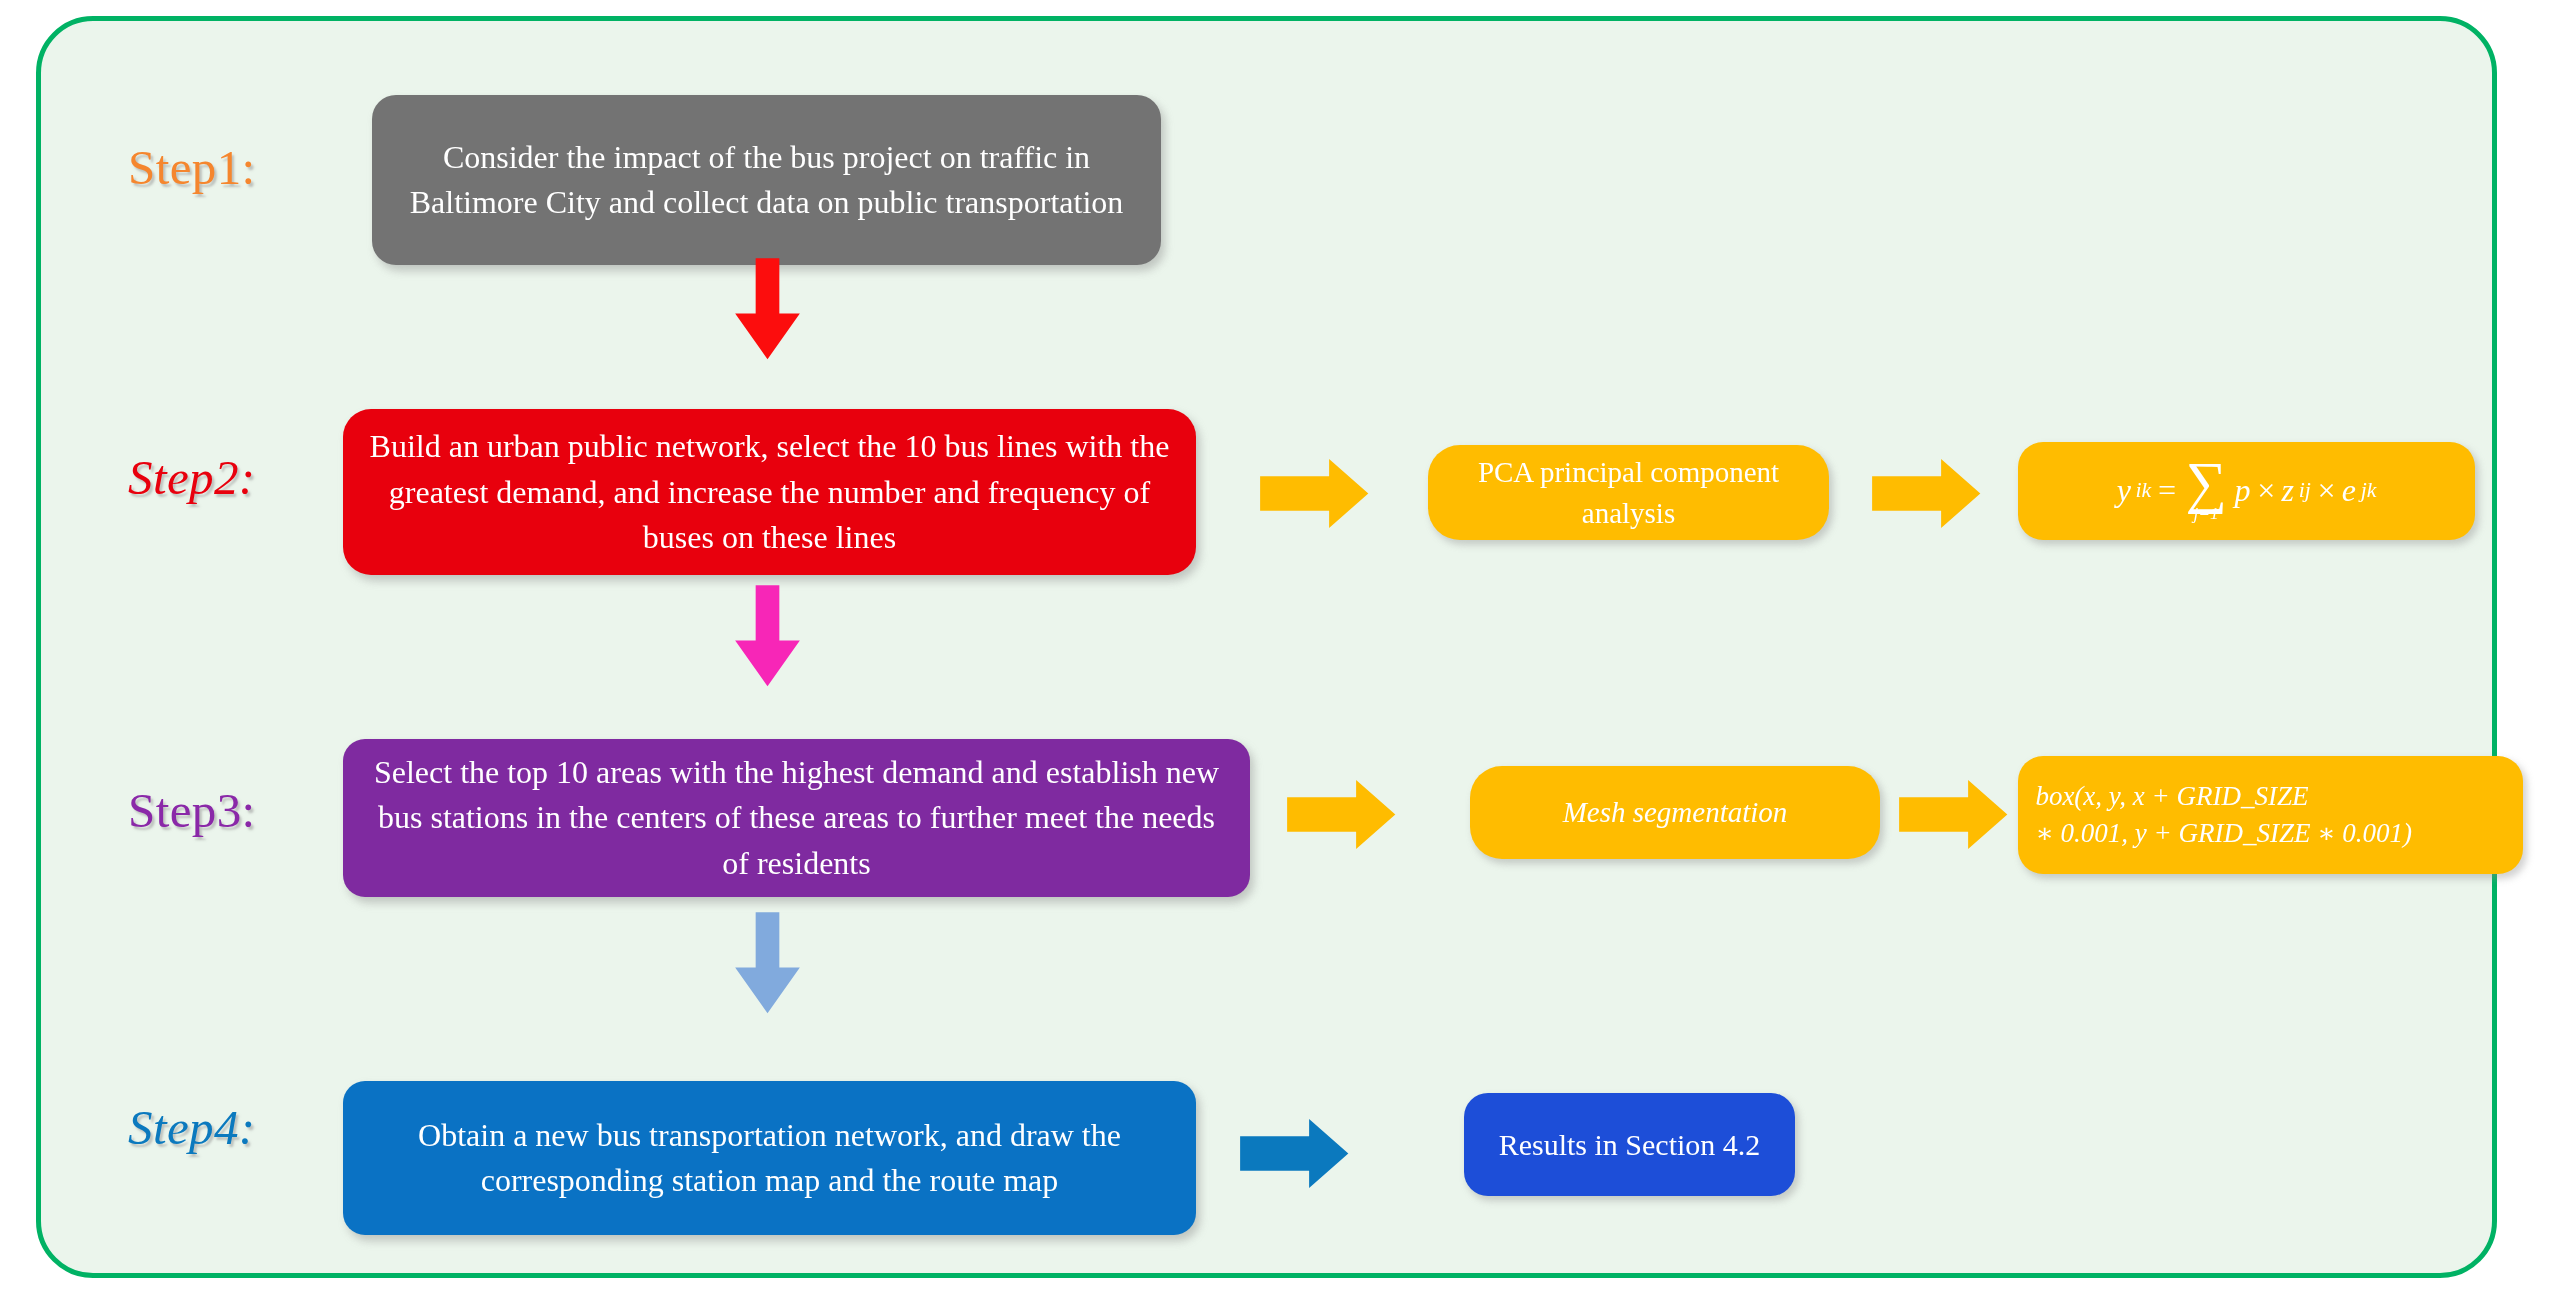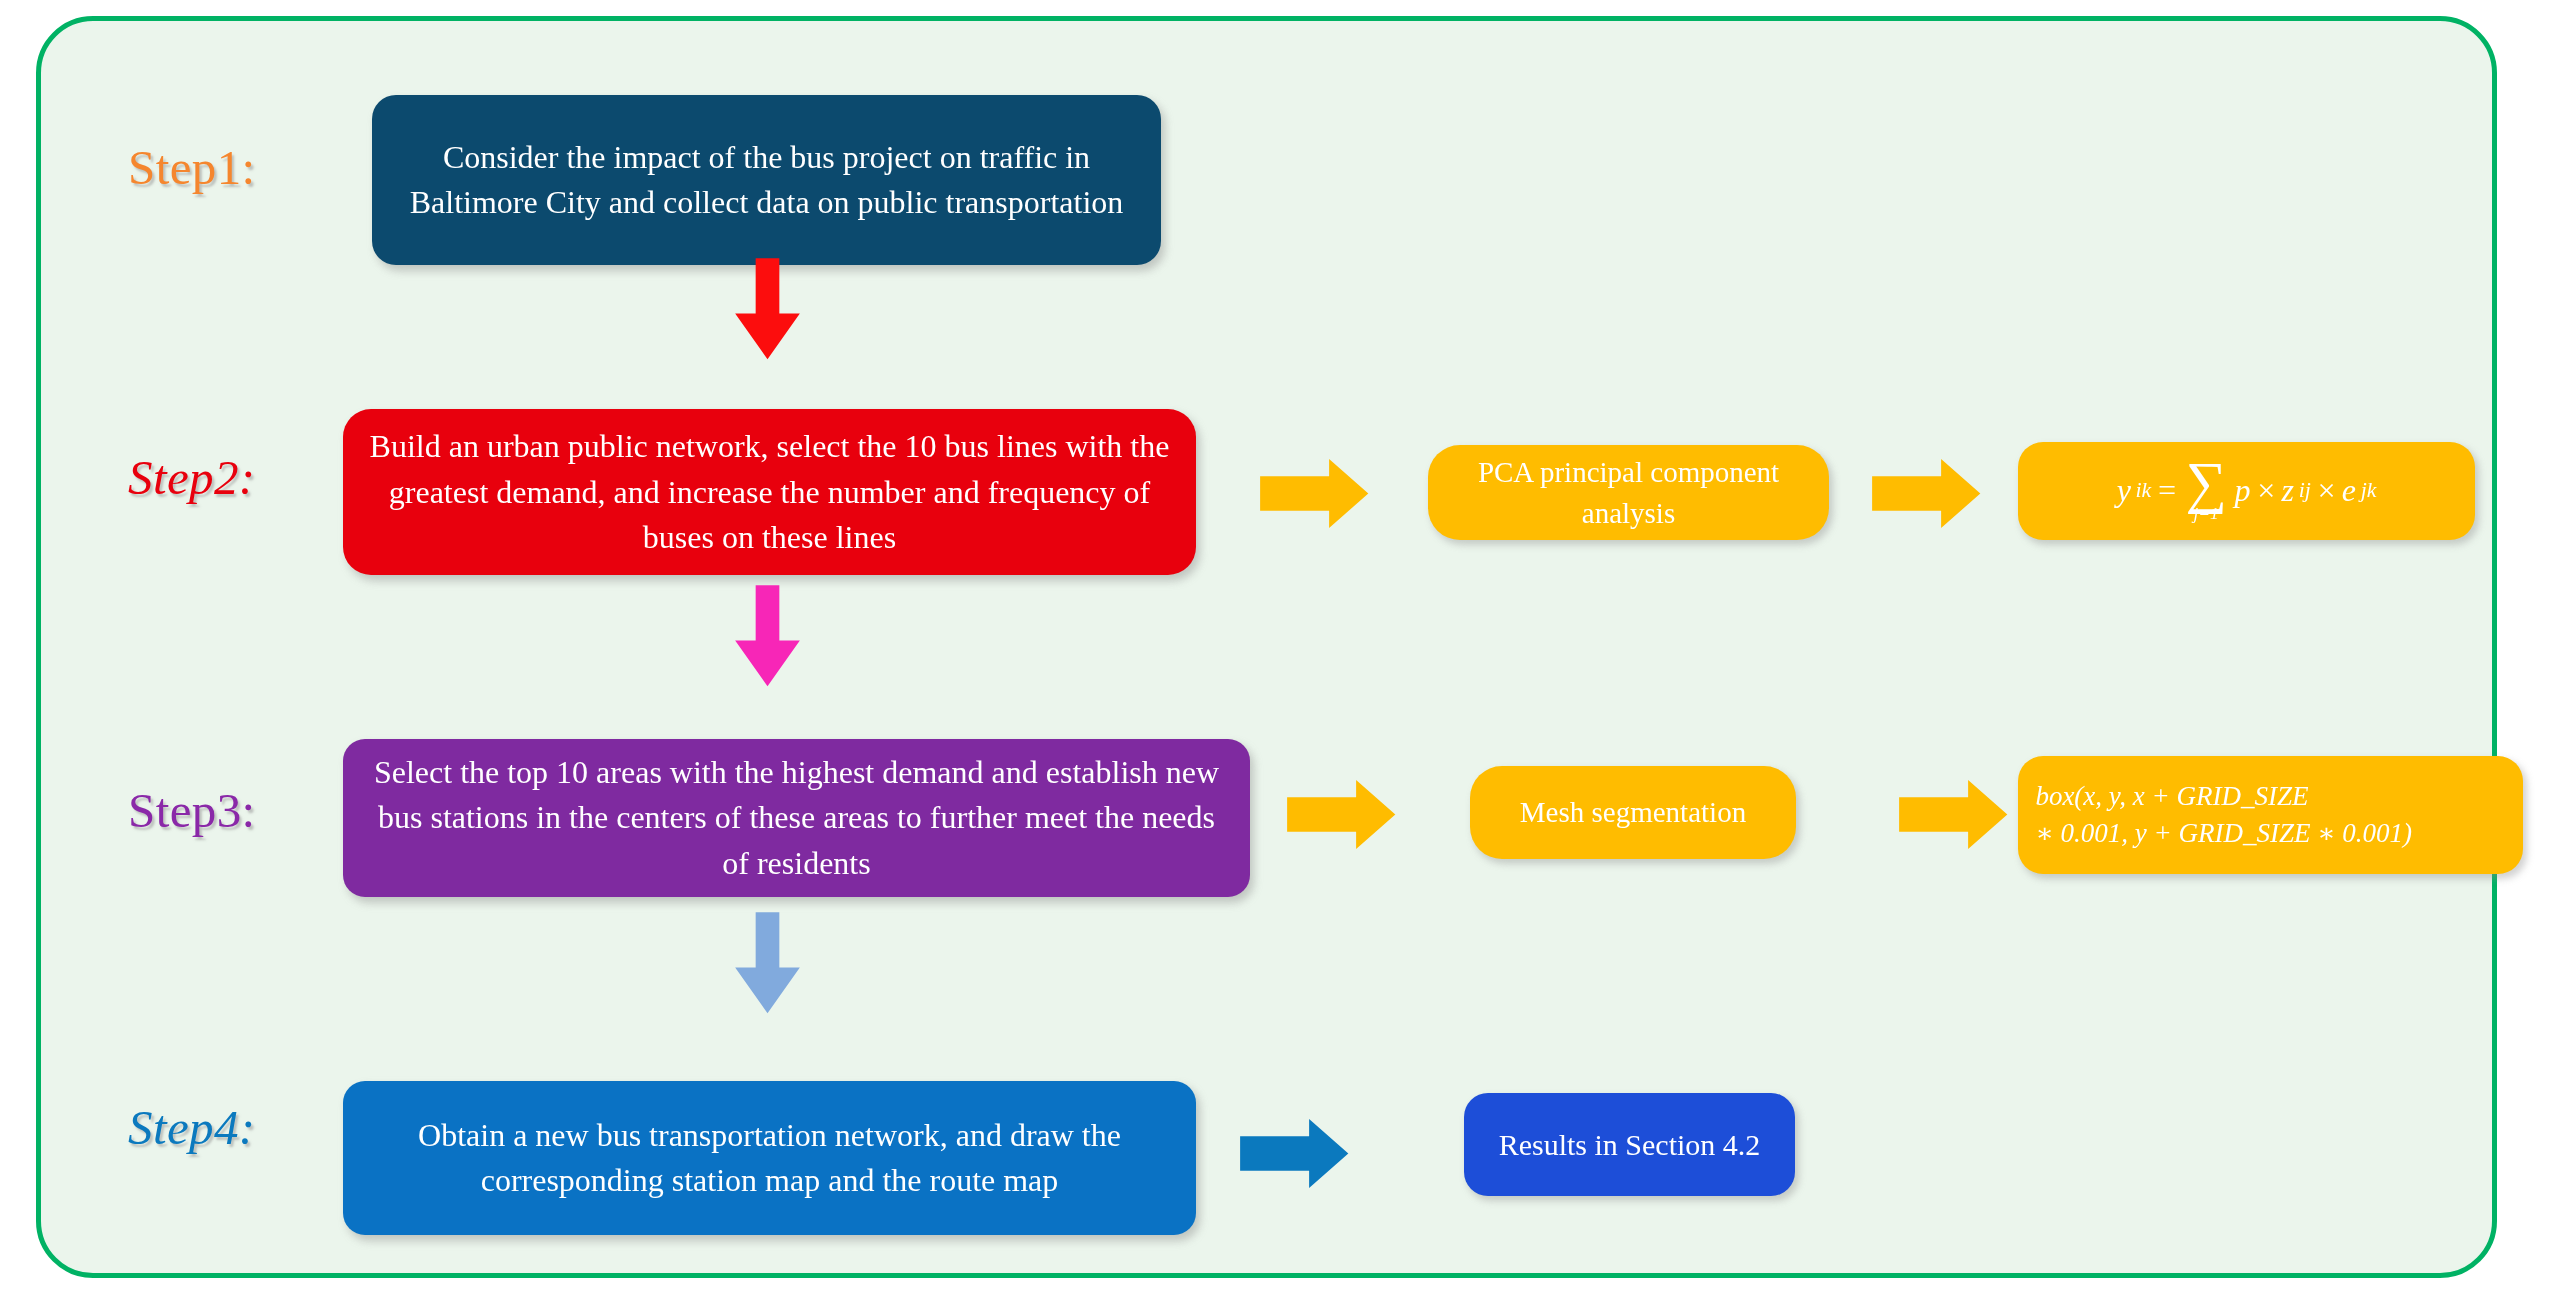--- a/index.html
+++ b/index.html
@@ -64,21 +64,21 @@
     color: #ffffff;
     font-size: 32px;
     line-height: 1.42;
     padding: 11px 20.5px;
     border-radius: 20.5px;
     box-shadow: 4px 5.5px 8px rgba(130,130,130,0.40);
   }
   #step1-box {
     left: 331px; top: 27px;
     width: 789px; height: 170px;
-    background: #0c4a6e;
+    background: #737373;
     border-radius: 24px;
   }
   #step2-box {
     left: 302px; top: 13.4px;
     width: 853px; height: 166px;
     background: #e8000d;
     border-radius: 28px;
   }
   #step3-box {
     left: 302px; top: 16px;
@@ -107,23 +107,24 @@
   }
   #pca-box {
     left: 1387px; top: 49px;
     width: 401px; height: 95px;
     background: #ffbc00;
     font-size: 29px;
     line-height: 1.38;
   }
   #mesh-box {
     left: 1429px; top: 43px;
-    width: 326px; height: 93px;
+    width: 410px; height: 93px;
     background: #ffbc00;
     font-size: 29px;
+    font-style: italic;
   }
   #results-box {
     left: 1423px; top: 47px;
     width: 331px; height: 103px;
     background: #1d4ed8;
     font-size: 30px;
     line-height: 1.38;
     border-radius: 24px;
   }
 

